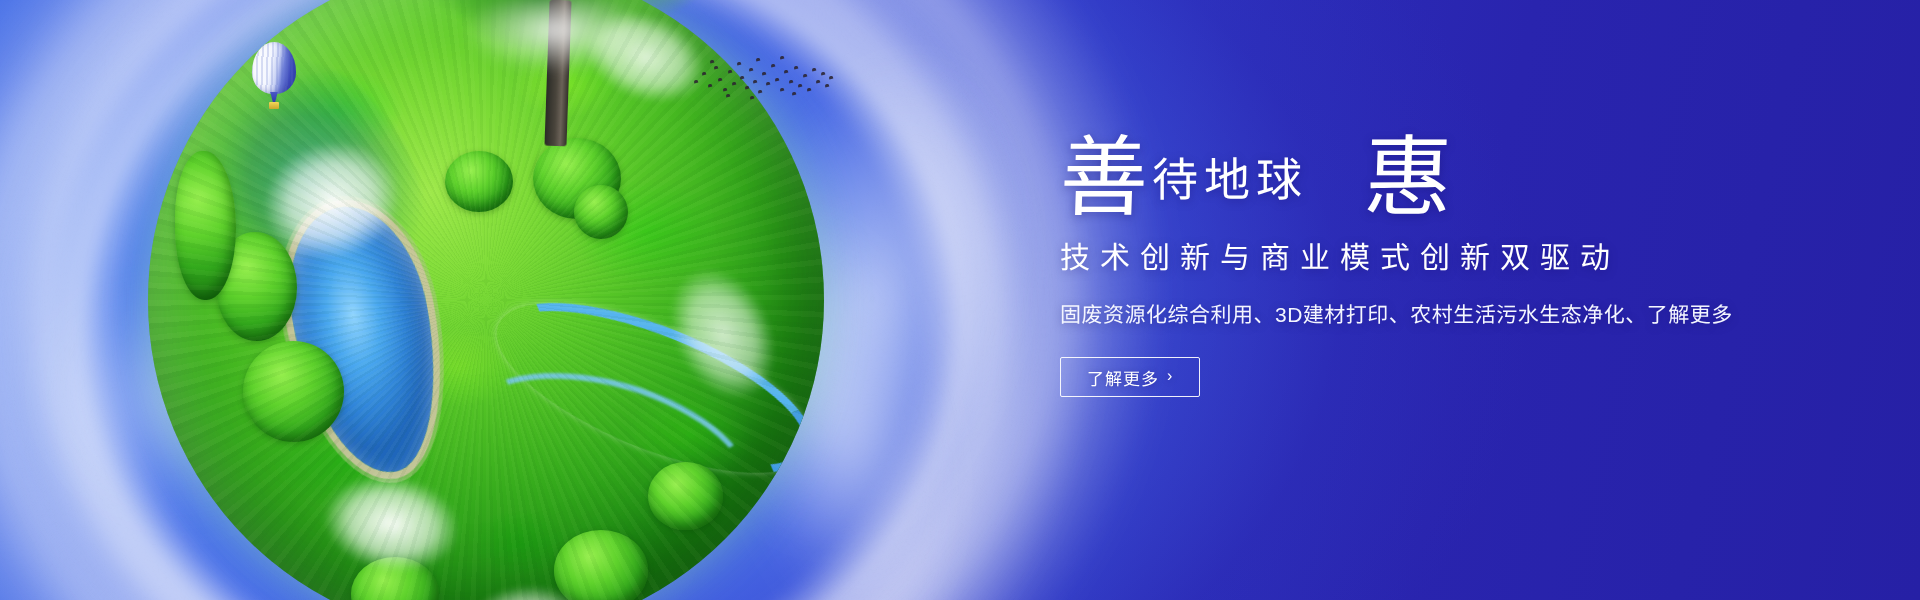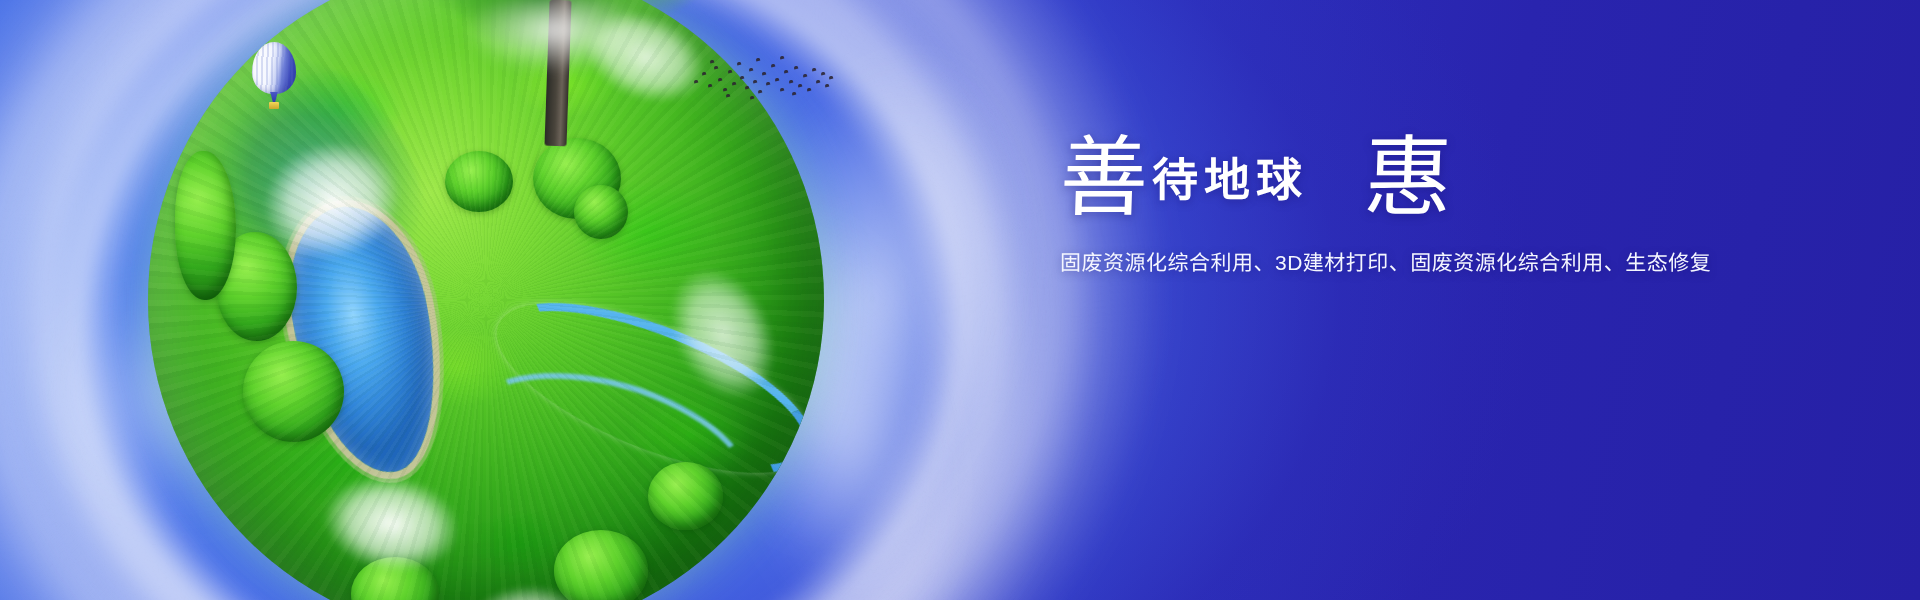--- a/index.html
+++ b/index.html
@@ -373,21 +373,21 @@
     font-weight:400;
     letter-spacing:0;
     position:relative;
     top:6px;
     transform:skewX(-2deg);
   }
   .headline .small {
     font-family:"DejaVu Serif","Liberation Serif",serif;
     font-size:46px;
     line-height:1;
-    font-weight:700;
+    font-weight:400;
     letter-spacing:6px;
     margin-left:4px;
     position:relative;
     top:-6px;
   }
   .headline .gap { width:56px; display:inline-block; }
 
   .subtitle {
     font-size:30px;
     font-weight:400;
@@ -531,19 +531,24 @@
 
   <div class="content">
 
     <div class="headline">
       <span class="big">善</span>
       <span class="small">待地球</span>
       <span class="gap"></span>
       <span class="big">惠</span>
     </div>
 
-
-    <div class="desc">固废资源化综合利用、3D建材打印、固废资源化综合利用、生态修复</div>
-
+    <div class="subtitle">技术创新与商业模式创新双驱动</div>
+
+    <div class="desc">固废资源化综合利用、3D建材打印、农村生活污水生态净化、了解更多</div>
+
+    <button class="cta">
+      <span>了解更多</span>
+      <span class="chev">›</span>
+    </button>
 
   </div>
 
 </div>
 
 </body></html>

